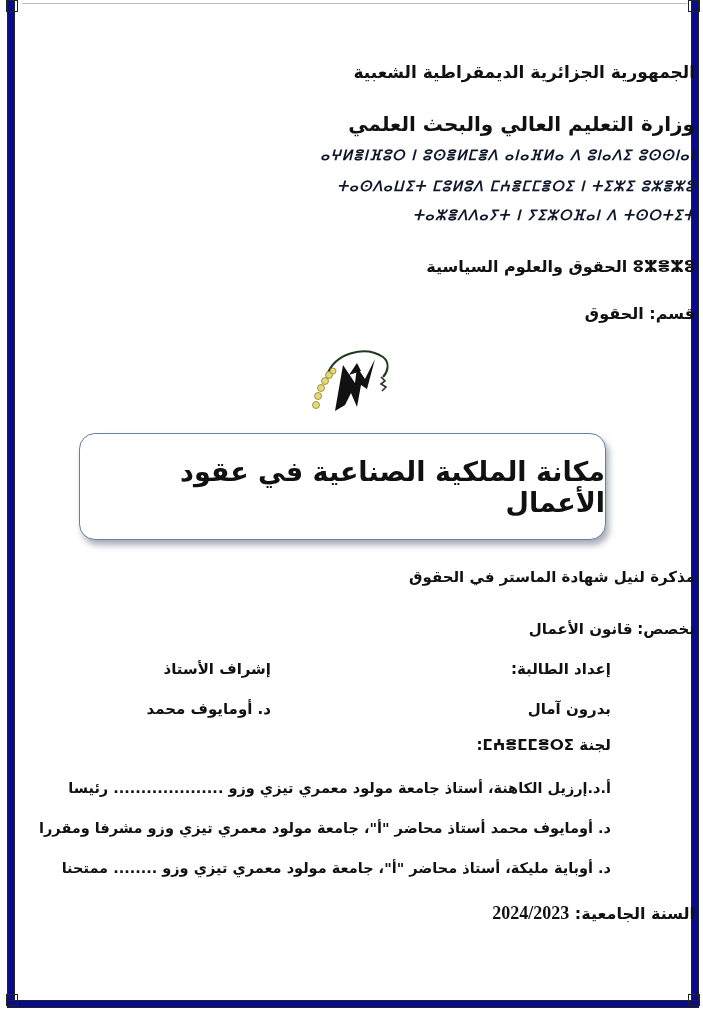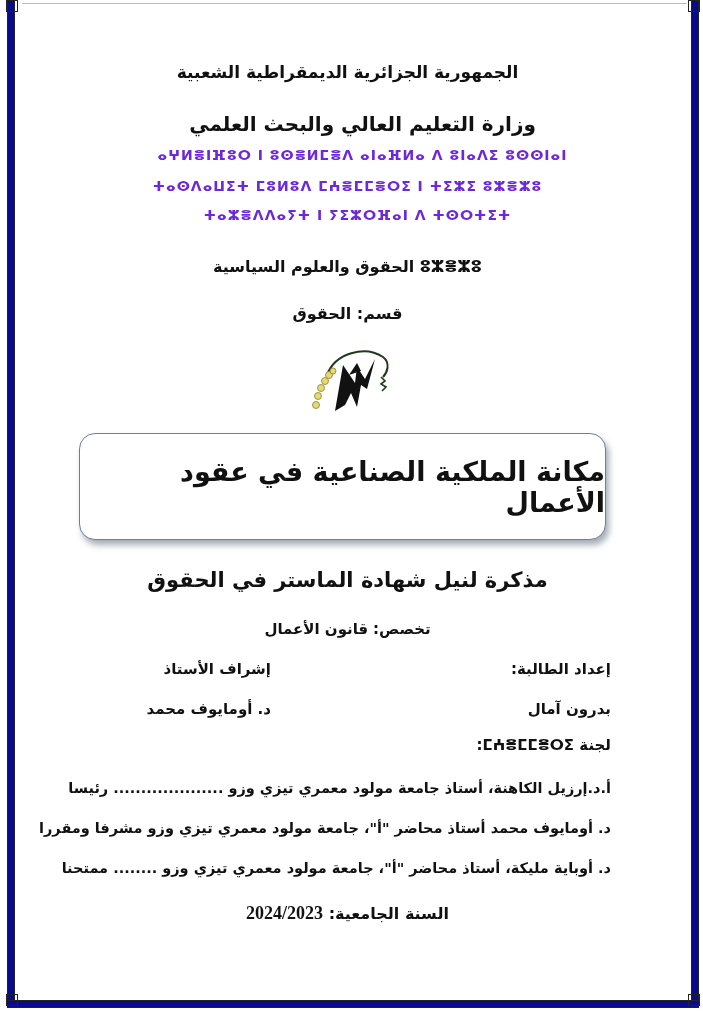--- a/index.html
+++ b/index.html
@@ -13,40 +13,40 @@
                   background: #0a0a8c; border-top: 1px solid #222; border-bottom: 1px solid #222; }
   .corner { position: absolute; width: 10px; height: 10px; border: 1px solid #222; background: transparent; }
   .c-tl { left: 6px; top: 0; }
   .c-tr { right: 3px; top: 0; }
   .c-bl { left: 6px; top: 994px; }
   .c-br { right: 3px; top: 994px; }
   .inner-top { position: absolute; left: 22px; right: 16px; top: 3px; height: 0; border-top: 1px solid #bbb; }
 
   .rtl { direction: rtl; unicode-bidi: embed; }
   .line { position: absolute; white-space: nowrap; font-weight: bold; }
-  .center { left: 0; right: 8px; text-align: center; }
+  .center { left: 0; right: 8px; text-align: right; }
 
   .republic { top: 62px; font-size: 17px; }
   .ministry { top: 112px; font-size: 20px; left: 30px; }
-  .tifinagh { font-size: 14px; letter-spacing: 1px; color: #6d28d9; }
+  .tifinagh { font-size: 14px; letter-spacing: 1px; font-style: italic; color: #0f172a; }
   .tif1 { top: 147px; left: 30px; }
   .tif2 { top: 178px; }
   .tif3 { top: 207px; left: 20px; }
   .faculty { top: 257px; font-size: 16px; }
   .dept { top: 304px; font-size: 16px; }
 
   .logo { position: absolute; left: 305px; top: 345px; width: 90px; height: 72px; }
 
   .title-box { position: absolute; left: 79px; top: 433px; width: 525px; height: 105px;
                border: 1.5px solid #6a7ea0; border-radius: 16px; background: #fff;
                box-shadow: 3px 5px 6px rgba(60,70,90,0.45); display: flex;
                align-items: center; justify-content: center; }
   .title-box span { font-size: 27px; font-weight: bold; direction: rtl; }
 
-  .memo { top: 568px; font-size: 21px; }
+  .memo { top: 568px; font-size: 15px; }
   .spec { top: 620px; font-size: 15px; font-weight: normal; }
   .spec b { font-weight: bold; }
 
   .r { position: absolute; white-space: nowrap; font-weight: bold; font-size: 15px; direction: rtl; }
   .prep-label { right: 92px; top: 660px; }
   .prep-name { right: 92px; top: 700px; }
   .sup-label { right: 432px; top: 660px; }
   .sup-name { right: 432px; top: 700px; }
   .jury-label { right: 92px; top: 736px; }
   .jury { right: 92px; font-size: 14.5px; }

